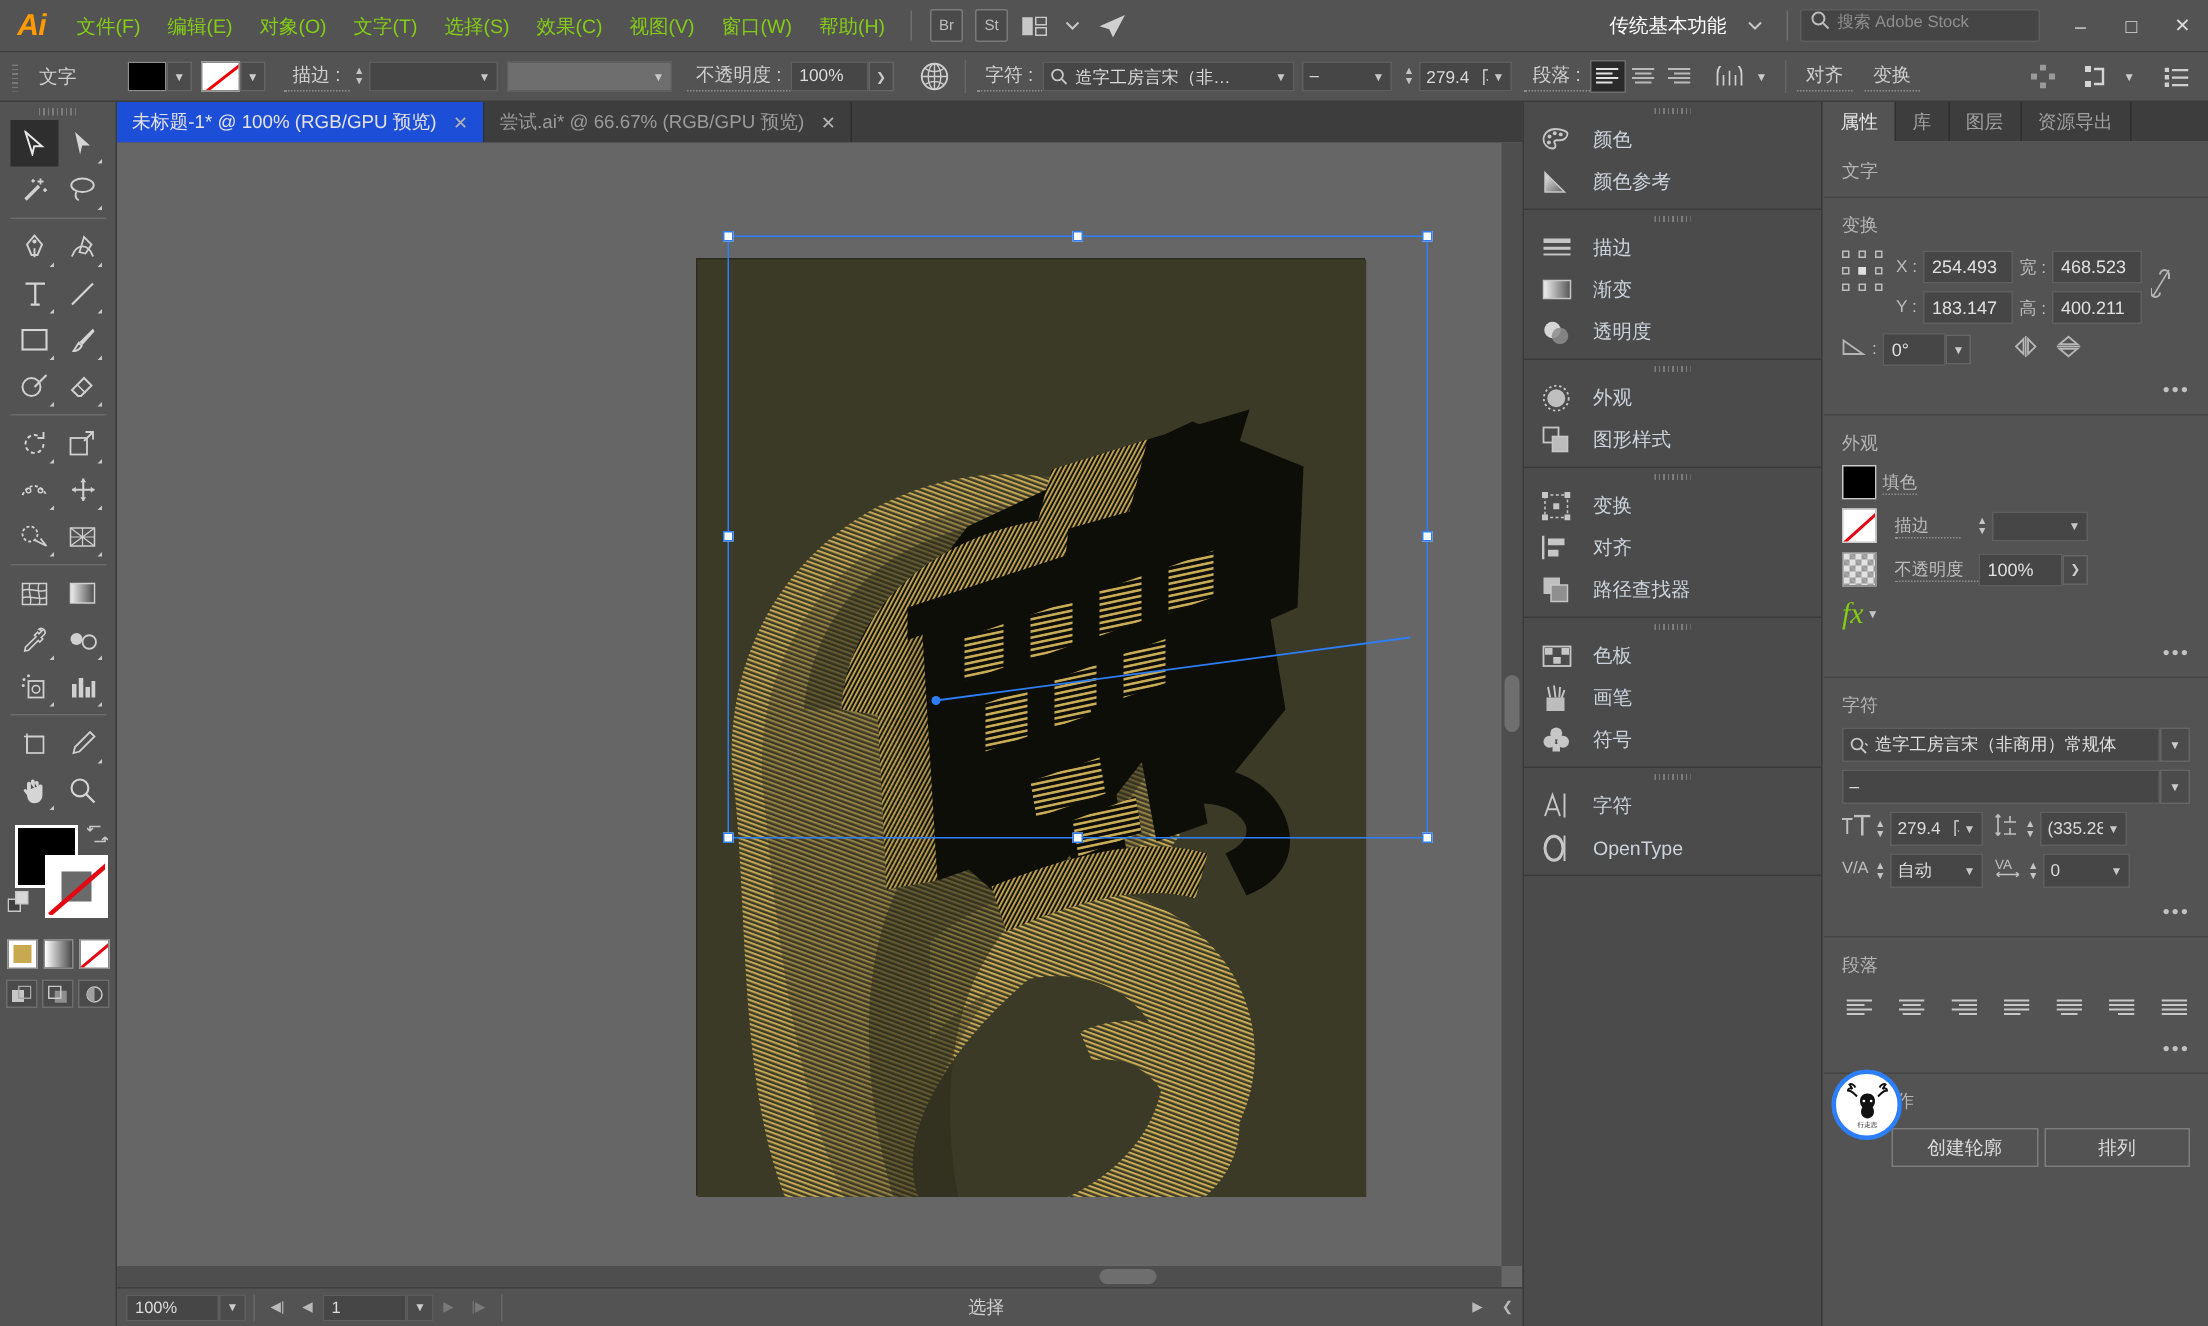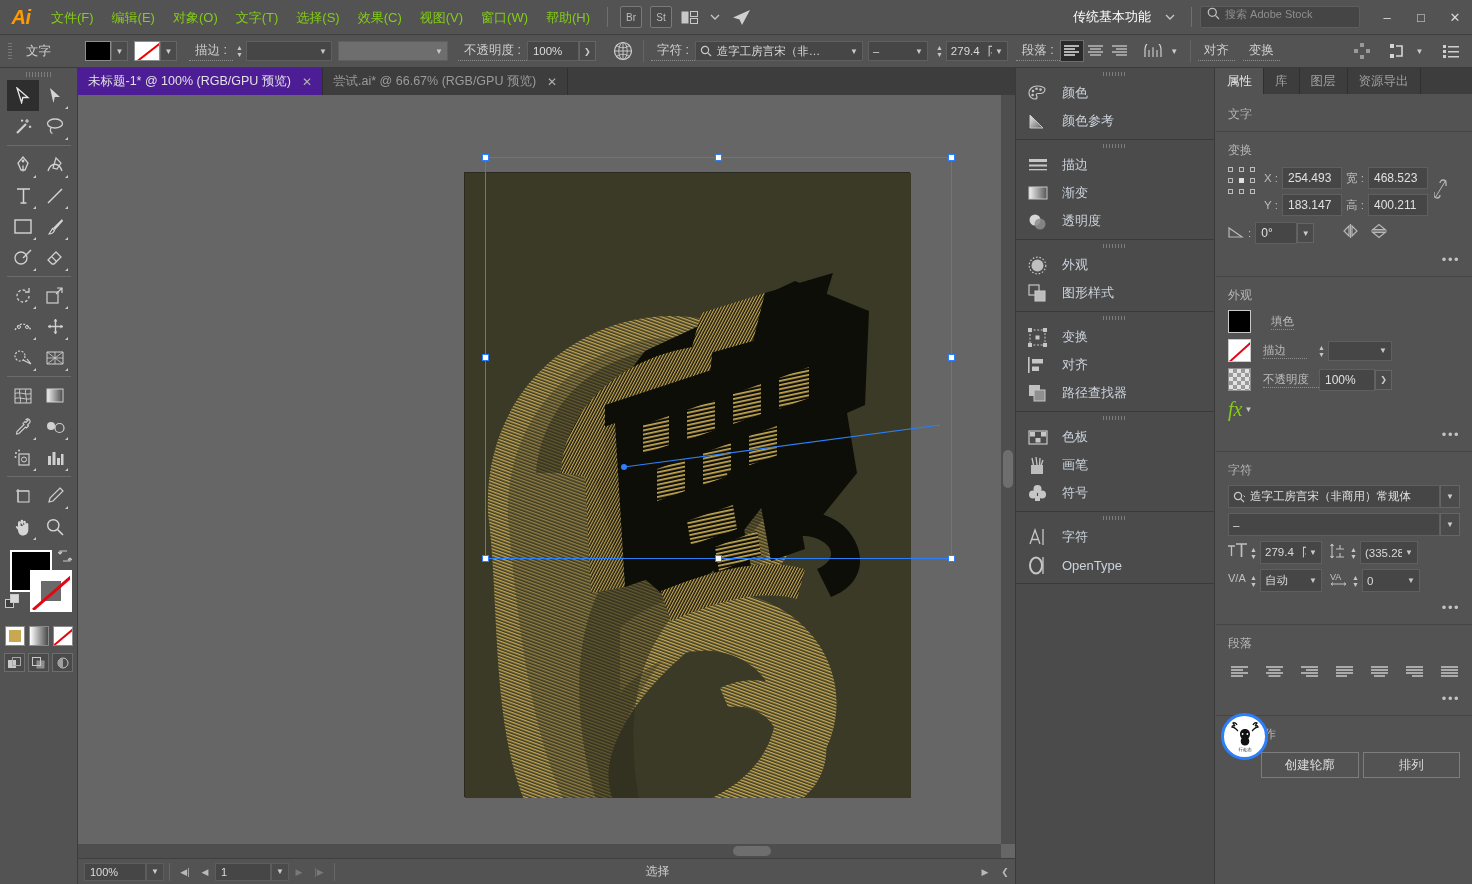--- a/index.html
+++ b/index.html
@@ -138,21 +138,21 @@
   
   .tabbar {
     position: absolute; left: 78px; top: 68px; width: 937px; height: 27px;
     background: #3d3d3d; display: flex; align-items: flex-end;
   }
   .doctab {
     height: 27px; display: flex; align-items: center; padding: 0 10px;
     background: #3d3d3d; color: #9b9b9b; font-size: 12.5px; cursor: default;
     border-right: 1px solid #2f2f2f; white-space: nowrap;
   }
-  .doctab.active { background: #4c1d95; color: #e2e2e2; }
+  .doctab.active { background: #1d4ed8; color: #e2e2e2; }
   .doctab .x { margin-left: 11px; color: #b3b3b3; font-size: 12px; }
 
   
   .canvaswrap {
     position: absolute; left: 78px; top: 95px; width: 937px; height: 763px;
     background: #666666; overflow: hidden;
   }
   .artboard {
     position: absolute; left: 386px; top: 77px; width: 446px; height: 625px;
     background: #3b3a26; border: 1px solid #2a2a20;
@@ -1133,21 +1133,21 @@
             </svg>
         </span>
       </div>
       <div class="dots" style="margin-top:8px">•••</div>
     </div>
 
     <div class="sect">
       <div class="sect-title">外观</div>
       <div class="row" style="margin-bottom:6px">
         <span class="appear-sw"></span>
-        <span class="lbl dot" style="margin-left:20px">填色</span>
+        <span class="lbl dot" style="margin-left:4px">填色</span>
       </div>
       <div class="row" style="margin-bottom:6px">
         <span class="appear-none"></span>
         <span class="lbl dot" style="margin-left:12px;width:44px">描边</span>
         <span class="stepper" style="margin-left:8px">
             <span>▲</span>
             <span>▼</span>
           </span>
         <span class="combo" style="width:64px">
           <span class="cv"></span>

